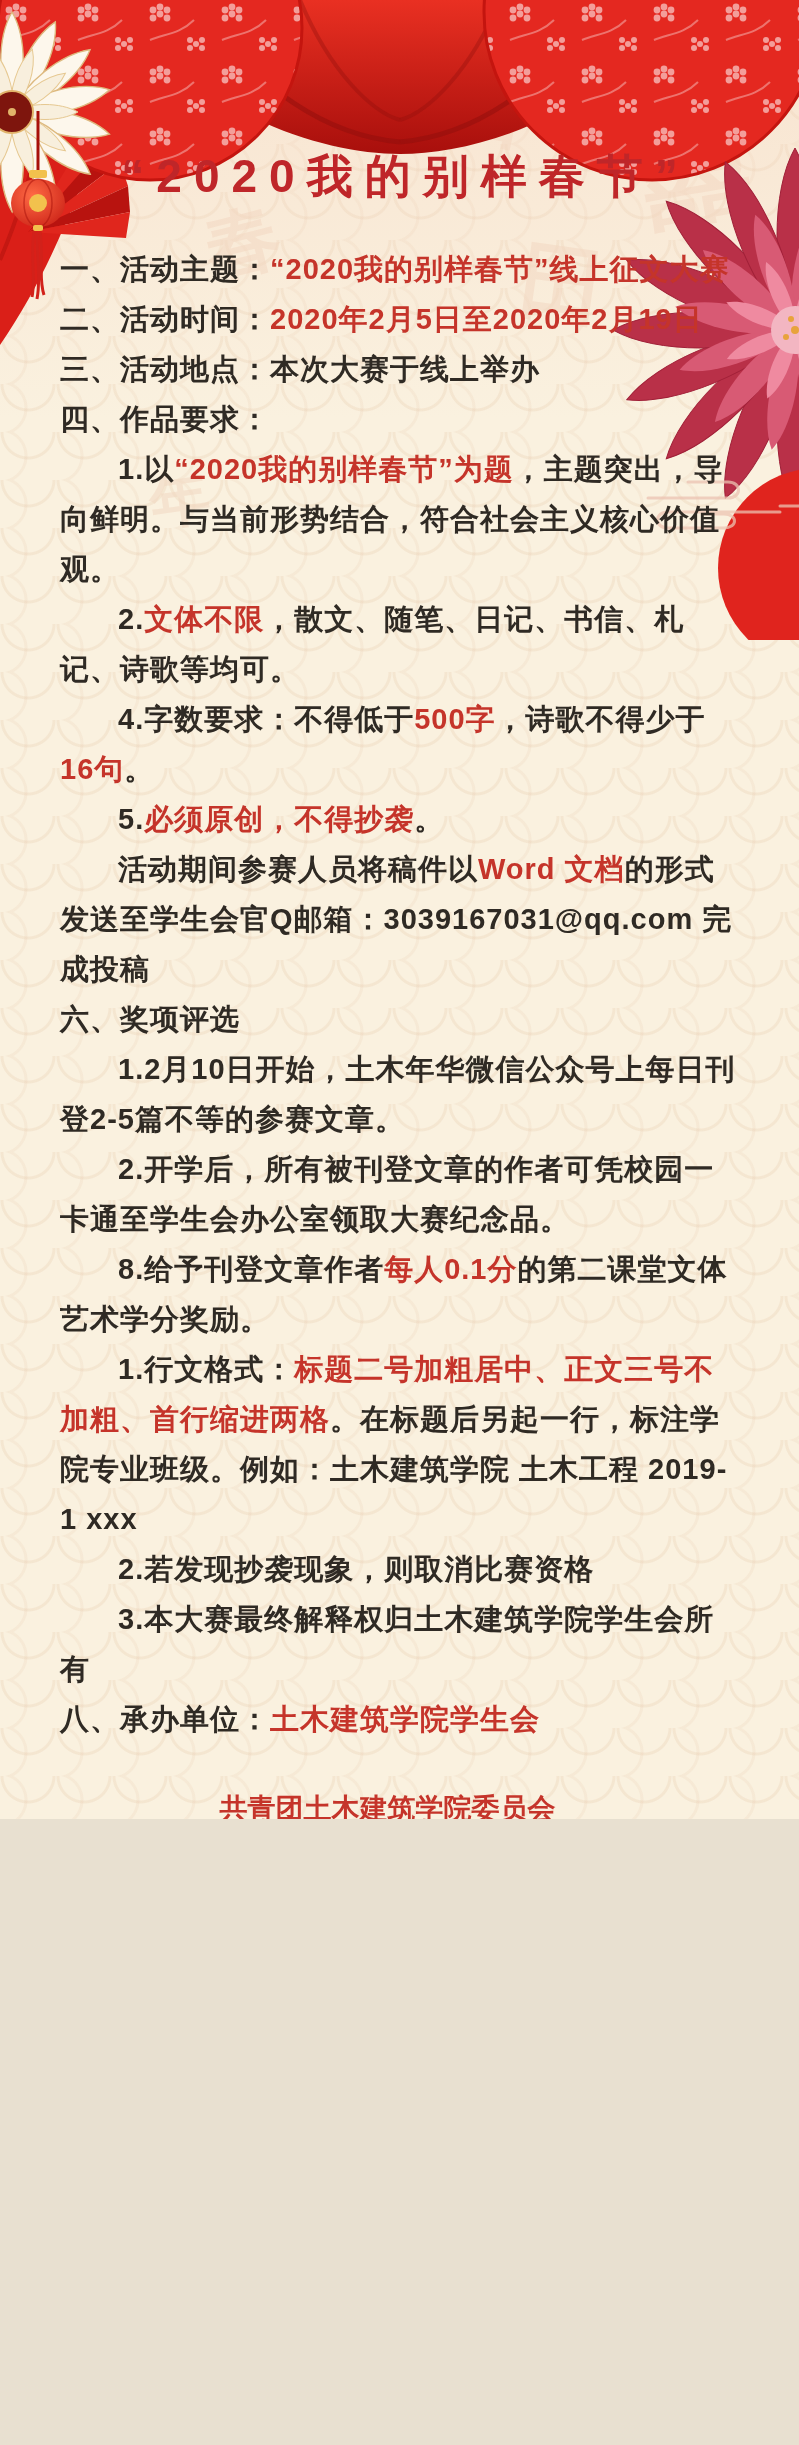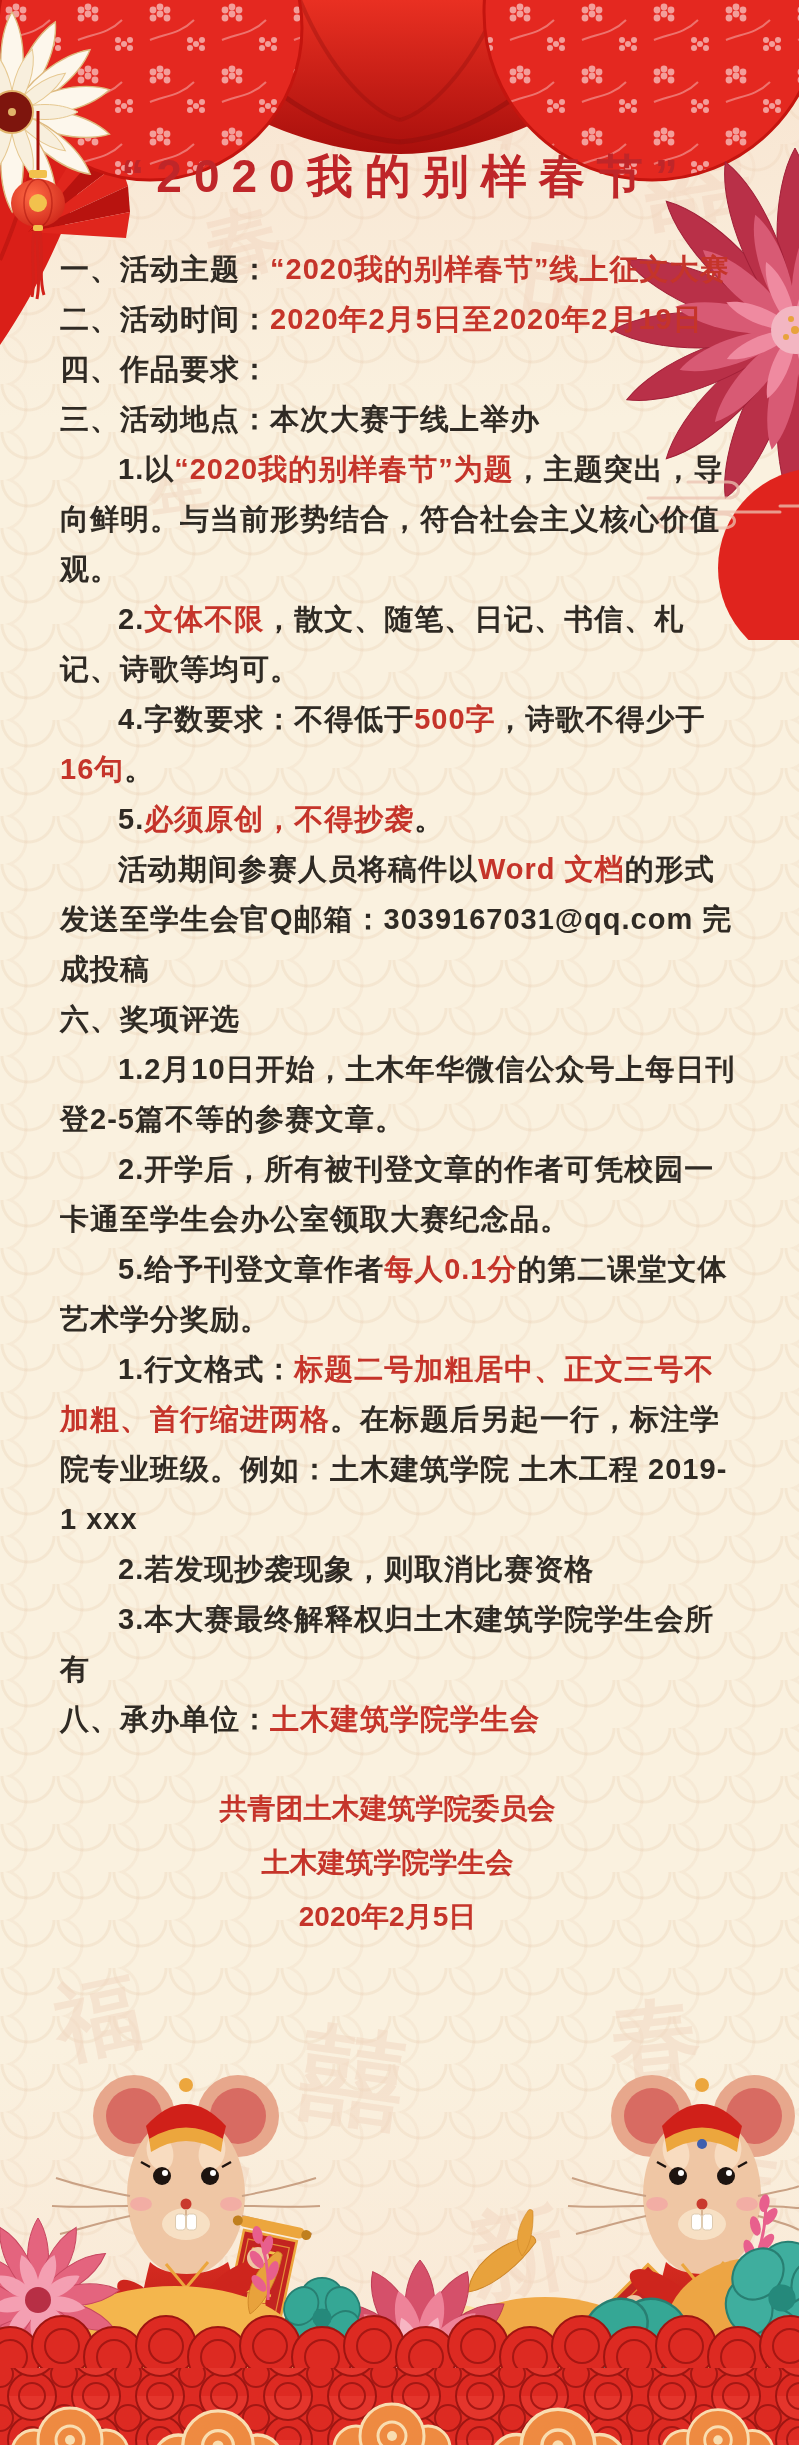--- a/index.html
+++ b/index.html
@@ -1,20 +1,20 @@
 <!DOCTYPE html>
 <html><head>
 <meta charset="utf-8">
 <style>
   :root{
     --red:#c5342a; --title-red:#bf2629; --ink:#2f2a24; --cream:#faf1df;
   }
   html,body{margin:0;padding:0;background:#e8e0d0;}
   .page{
-    position:relative;width:799px;height:2445px;overflow:hidden;margin:0 auto;
+    position:relative;width:799px;height:1819px;overflow:hidden;margin:0 auto;
     background-color:var(--cream);
     background-image:
       radial-gradient(circle at 50% 0, rgba(222,186,152,0) 24px, rgba(222,186,152,.20) 25px, rgba(222,186,152,.20) 27px, rgba(222,186,152,0) 28px),
       radial-gradient(circle at 0 50%, rgba(222,186,152,0) 24px, rgba(222,186,152,.14) 25px, rgba(222,186,152,.14) 27px, rgba(222,186,152,0) 28px);
     background-size:56px 48px;
     font-family:"Liberation Sans","DejaVu Sans",sans-serif;
   }
   .watermarks{position:absolute;inset:0;z-index:0;pointer-events:none;}
   .watermarks span{position:absolute;color:#f2d8c2;opacity:.55;font-weight:bold;line-height:1;}
   .header-tint{position:absolute;top:0;left:0;width:799px;height:560px;
@@ -228,31 +228,31 @@
         <path d="M168,24 H206"></path>
       </g>
     </svg>
   </div>
 
   <div class="content">
     <h1 class="title-line1">“2020我的别样春节”</h1>
     <div class="body" id="paras">
         <p class="para"><span class="seg-black">一、活动主题：</span><span class="seg-red">“2020我的别样春节”线上征文大赛</span></p>
         <p class="para"><span class="seg-black">二、活动时间：</span><span class="seg-red">2020年2月5日至2020年2月19日</span></p>
+        <p class="para"><span class="seg-black">三、活动地点：本次大赛于线上举办</span></p>
         <p class="para"><span class="seg-black">四、作品要求：</span></p>
-        <p class="para"><span class="seg-black">三、活动地点：本次大赛于线上举办</span></p>
         <p class="para indent"><span class="seg-black">1.以</span><span class="seg-red">“2020我的别样春节”为题</span><span class="seg-black">，主题突出，导向鲜明。与当前形势结合，符合社会主义核心价值观。</span></p>
         <p class="para indent"><span class="seg-black">2.</span><span class="seg-red">文体不限</span><span class="seg-black">，散文、随笔、日记、书信、札记、诗歌等均可。</span></p>
         <p class="para indent"><span class="seg-black">4.字数要求：不得低于</span><span class="seg-red">500字</span><span class="seg-black">，诗歌不得少于</span><span class="seg-red">16句</span><span class="seg-black">。</span></p>
         <p class="para indent"><span class="seg-black">5.</span><span class="seg-red">必须原创，不得抄袭</span><span class="seg-black">。</span></p>
         <p class="para indent"><span class="seg-black">活动期间参赛人员将稿件以</span><span class="seg-red">Word 文档</span><span class="seg-black">的形式发送至学生会官Q邮箱：3039167031@qq.com 完成投稿</span></p>
         <p class="para"><span class="seg-black">六、奖项评选</span></p>
         <p class="para indent"><span class="seg-black">1.2月10日开始，土木年华微信公众号上每日刊登2-5篇不等的参赛文章。</span></p>
         <p class="para indent"><span class="seg-black">2.开学后，所有被刊登文章的作者可凭校园一卡通至学生会办公室领取大赛纪念品。</span></p>
-        <p class="para indent"><span class="seg-black">5.给予刊登文章作者</span><span class="seg-red">每人0.1分</span><span class="seg-black">的第二课堂文体艺术学分奖励。</span></p>
+        <p class="para indent"><span class="seg-black">8.给予刊登文章作者</span><span class="seg-red">每人0.1分</span><span class="seg-black">的第二课堂文体艺术学分奖励。</span></p>
         <p class="para indent"><span class="seg-black">1.行文格式：</span><span class="seg-red">标题二号加粗居中、正文三号不加粗、首行缩进两格</span><span class="seg-black">。在标题后另起一行，标注学院专业班级。例如：土木建筑学院 土木工程 2019-1 xxx</span></p>
         <p class="para indent"><span class="seg-black">2.若发现抄袭现象，则取消比赛资格</span></p>
         <p class="para indent"><span class="seg-black">3.本大赛最终解释权归土木建筑学院学生会所有</span></p>
         <p class="para"><span class="seg-black">八、承办单位：</span><span class="seg-red">土木建筑学院学生会</span></p>
       </div>
     <div class="signature" id="sig">
         <div>共青团土木建筑学院委员会</div>
         <div>土木建筑学院学生会</div>
         <div>2020年2月5日</div>
       </div>

